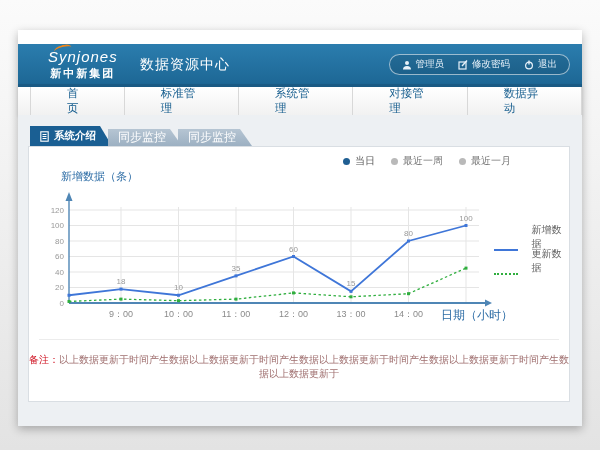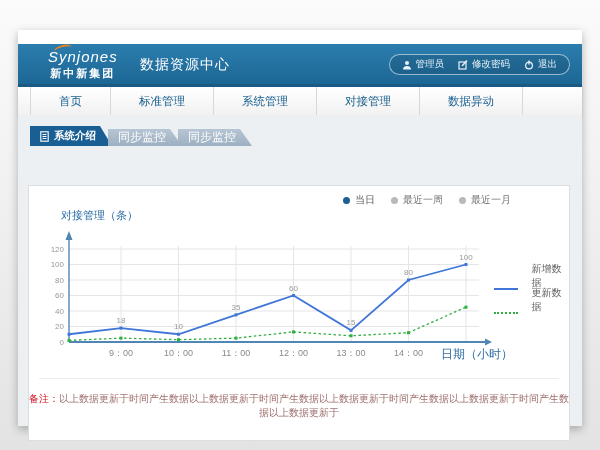--- a/index.html
+++ b/index.html
@@ -19,34 +19,34 @@
   .app-title { position:absolute; left:122px; top:0; height:40px; line-height:40px; color:#fff; font-size:14px; letter-spacing:1px; }
   .user-pill { position:absolute; right:12px; top:10px; height:21px; display:flex; align-items:center; gap:14px;
                padding:0 12px; border:1px solid rgba(255,255,255,.55); border-radius:11px; background:rgba(0,0,0,.10); }
   .pill-item { display:flex; align-items:center; gap:4px; color:#e8f2fa; font-size:9.5px; cursor:pointer; }
   .pill-item svg { display:block; }
 
   
   .navbar { position:absolute; left:0; top:54px; width:100%; height:31px;
             border-top:3px solid #1a5a84; background:linear-gradient(#ffffff,#f1f1f1);
             box-shadow:0 2px 3px rgba(0,0,0,.10); display:flex; align-items:stretch; padding-left:12px; }
-  .nav-item { display:flex; align-items:center; padding:0 28px; font-size:11.5px; color:#1a6090;
+  .nav-item { display:flex; align-items:center; padding:0 36px; font-size:11.5px; color:#1a6090;
               border-right:1px solid #d8d8d8; cursor:pointer; }
   .nav-item:first-child { border-left:1px solid #d8d8d8; }
 
   
   .content { position:absolute; left:0; top:85px; width:100%; height:311px; background:#edf0f3; }
   .tabs { position:absolute; left:12px; top:11px; display:flex; }
   .tab { height:20px; display:flex; align-items:center; gap:5px; padding:0 16px 0 10px; font-size:10.5px; color:#fff;
          clip-path:polygon(0 0, calc(100% - 12px) 0, 100% 100%, 0 100%); cursor:pointer; }
   .tab.active { background:#1a5f93; font-weight:bold;justify-content:flex-end; }
   .tab.inactive { background:linear-gradient(#b6c5d3,#9cb0c2); height:17px; margin-top:3px; margin-left:-4px; font-size:12px; }
   .tab svg { display:block; }
 
-  .card { position:absolute; left:10px; top:31px; width:542px; height:256px; background:#fff; border:1px solid #d9dee3;margin-top:39px; }
+  .card { position:absolute; left:10px; top:31px; width:542px; height:256px; background:#fff; border:1px solid #d9dee3; }
 
   .radio-row { position:absolute; top:7px; right:58px; display:flex; gap:16px; }
   .radio-item { display:flex; align-items:center; gap:5px; font-size:10px; color:#777; cursor:pointer; }
   .radio-dot { width:7px; height:7px; border-radius:50%; background:#b9b9b9; }
   .radio-item.selected .radio-dot { background:#1f5e92; }
   .radio-item.selected { color:#555; }
 
   .y-axis-title { position:absolute; left:32px; top:22px; font-size:11px; color:#2c6ca5; }
   .x-axis-title { position:absolute; left:412px; top:160px; font-size:12px; color:#2c6ca5; }
 
@@ -148,21 +148,21 @@
           <span class="radio-item">
             <span class="radio-dot"></span>
             <span>最近一周</span>
           </span>
           <span class="radio-item">
             <span class="radio-dot"></span>
             <span>最近一月</span>
           </span>
         </div>
 
-        <div class="y-axis-title">对接管理（条）</div>
+        <div class="y-axis-title">新增数据（条）</div>
 
         <svg id="chart-svg" width="470" height="158" viewBox="0 0 470 158">
             <line class="gl" x1="20" y1="110.5" x2="430" y2="110.5"></line>
             <line class="gl" x1="20" y1="95" x2="430" y2="95"></line>
             <line class="gl" x1="20" y1="79.5" x2="430" y2="79.5"></line>
             <line class="gl" x1="20" y1="64" x2="430" y2="64"></line>
             <line class="gl" x1="20" y1="48.5" x2="430" y2="48.5"></line>
             <line class="gl" x1="20" y1="33" x2="430" y2="33"></line>
             <line class="gl" x1="72" y1="30" x2="72" y2="126"></line>
             <line class="gl" x1="129.5" y1="30" x2="129.5" y2="126"></line>

